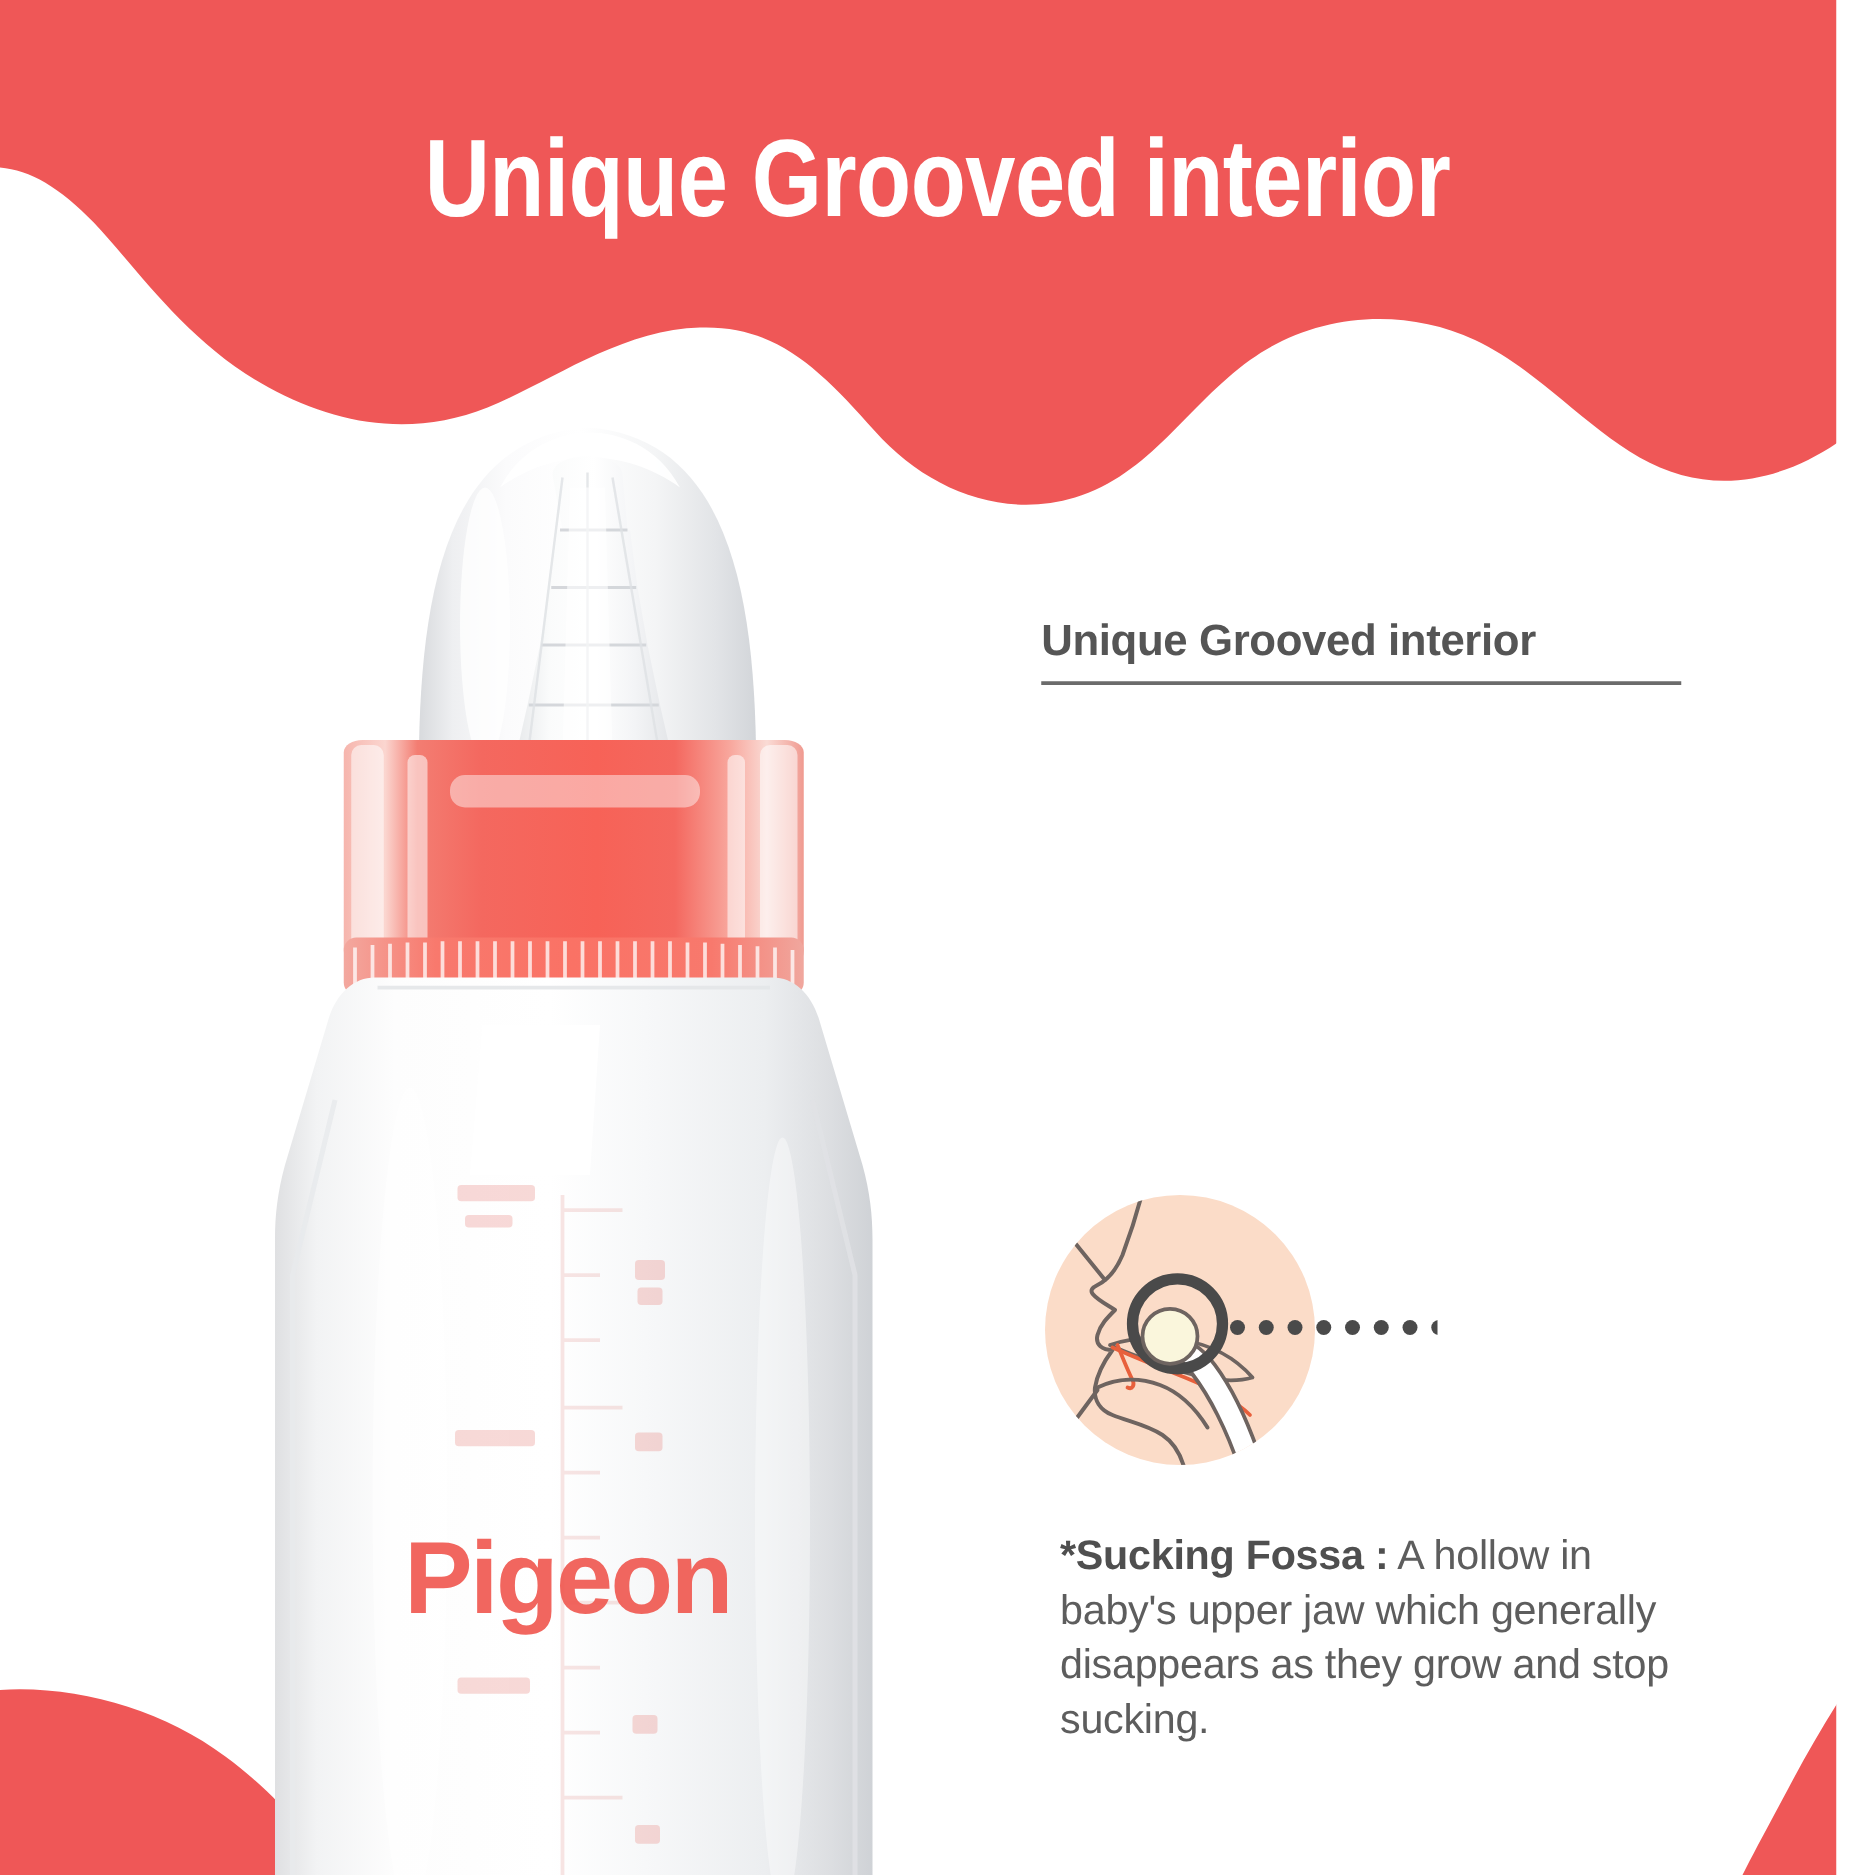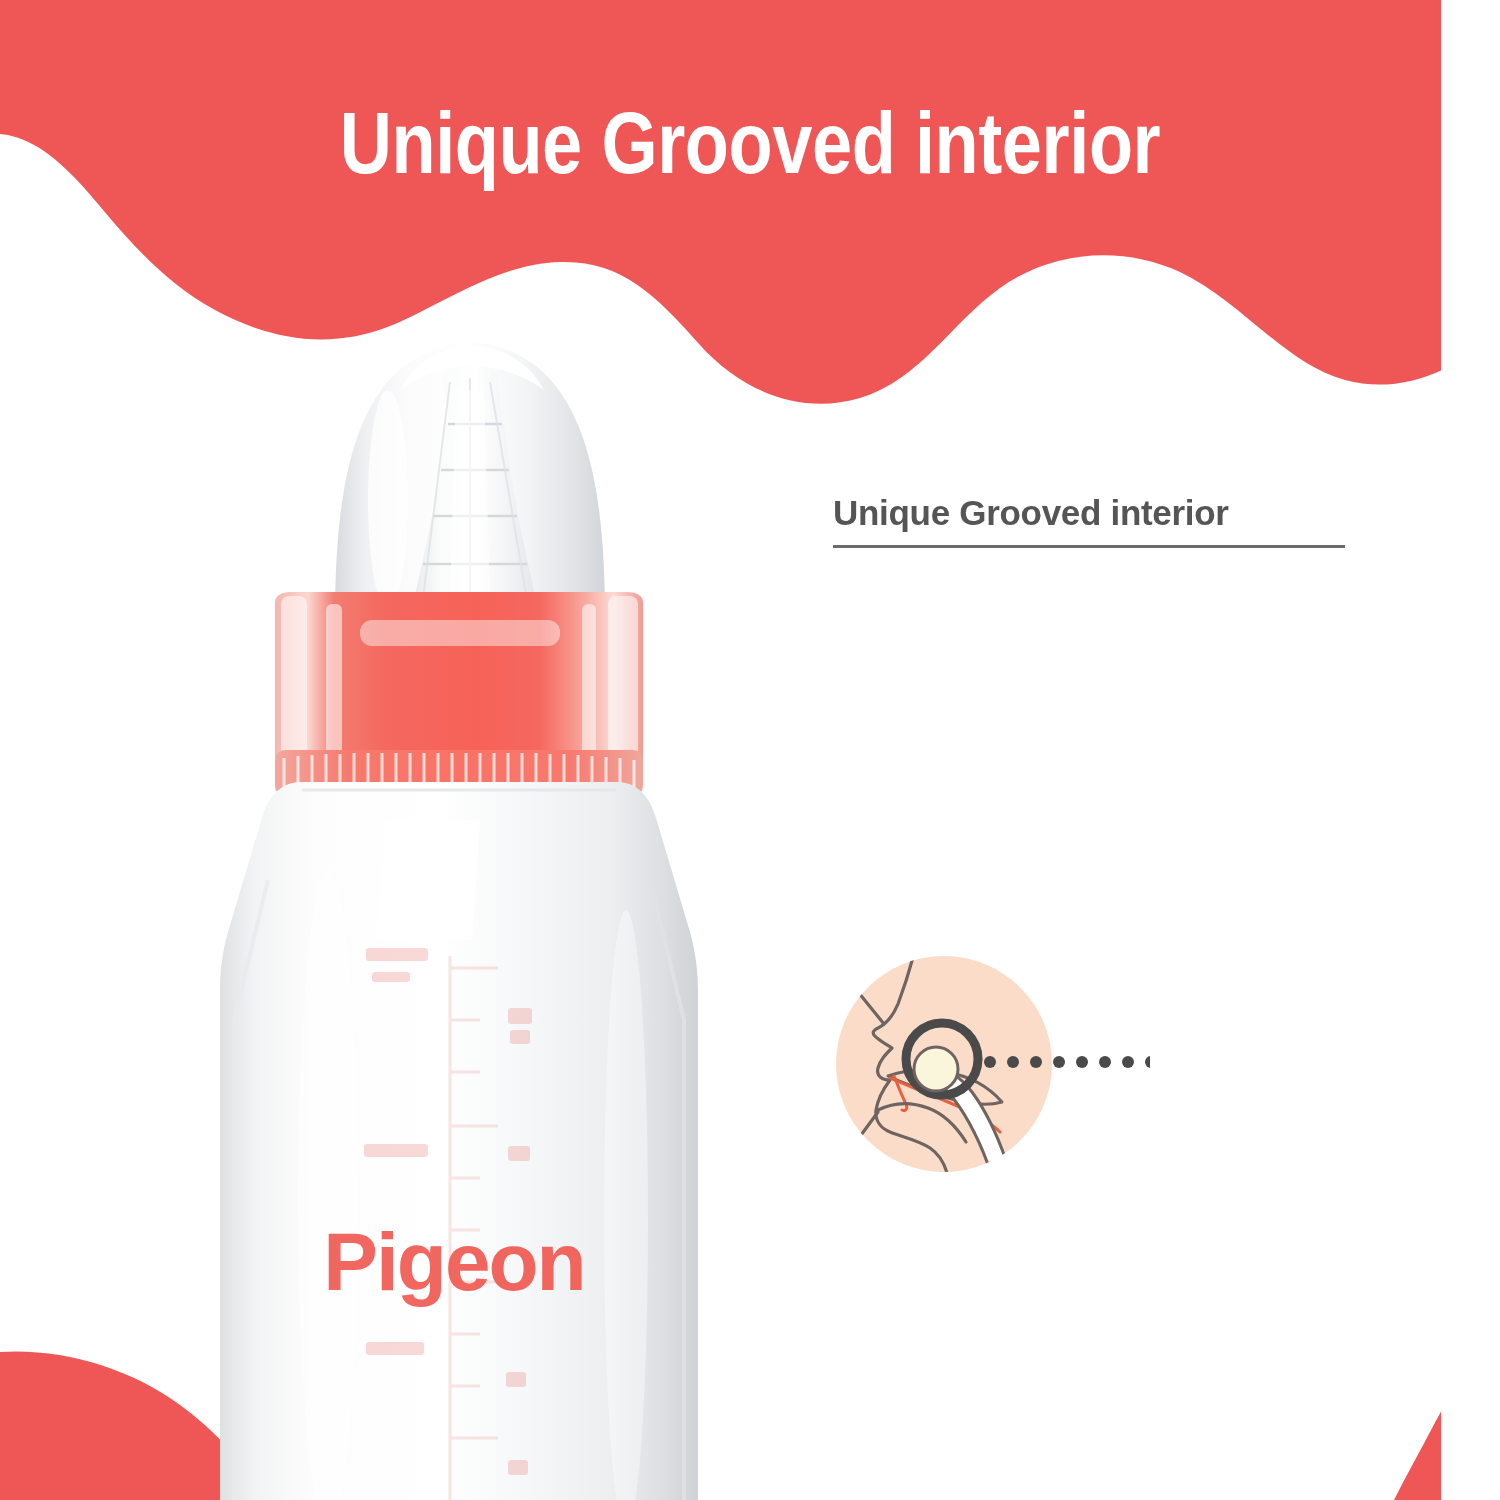--- a/index.html
+++ b/index.html
@@ -3,21 +3,21 @@
 <meta charset="utf-8">
 <style>
   html,body{margin:0;padding:0;}
   body{
     width:1500px;height:1500px;
     background:#ffffff;
     font-family:"Liberation Sans", sans-serif;
     overflow:hidden;
     position:relative;
   }
-  #stage{position:absolute;inset:0;width:1441px;height:1500px;overflow:hidden;background:#fff;}
+  #stage{position:absolute;inset:0;width:1441px;height:1500px;overflow:hidden;background:#fff;padding-left:28px;}
 
   
   .blob-layer{position:absolute;left:0;top:0;width:1500px;height:1500px;pointer-events:none;}
 
   
   #title{
     position:absolute;left:0;top:95px;width:1500px;
     text-align:center;
     color:#ffffff;
     font-size:88px;
@@ -340,14 +340,15 @@
       <circle cx="193" cy="110" r="6"></circle>
       <circle cx="216" cy="110" r="6"></circle>
       <circle cx="239" cy="110" r="6"></circle>
       <circle cx="262" cy="110" r="6"></circle>
       <circle cx="285" cy="110" r="6"></circle>
       <circle cx="308" cy="110" r="6"></circle>
       <circle cx="331" cy="110" r="6"></circle>
     </g>
   </svg>
 
+  <p id="footnote"><b>*Sucking Fossa :</b><span> A hollow in baby's upper jaw which generally disappears as they grow and stop sucking.</span></p>
 
 </div>
 
 </body></html>

